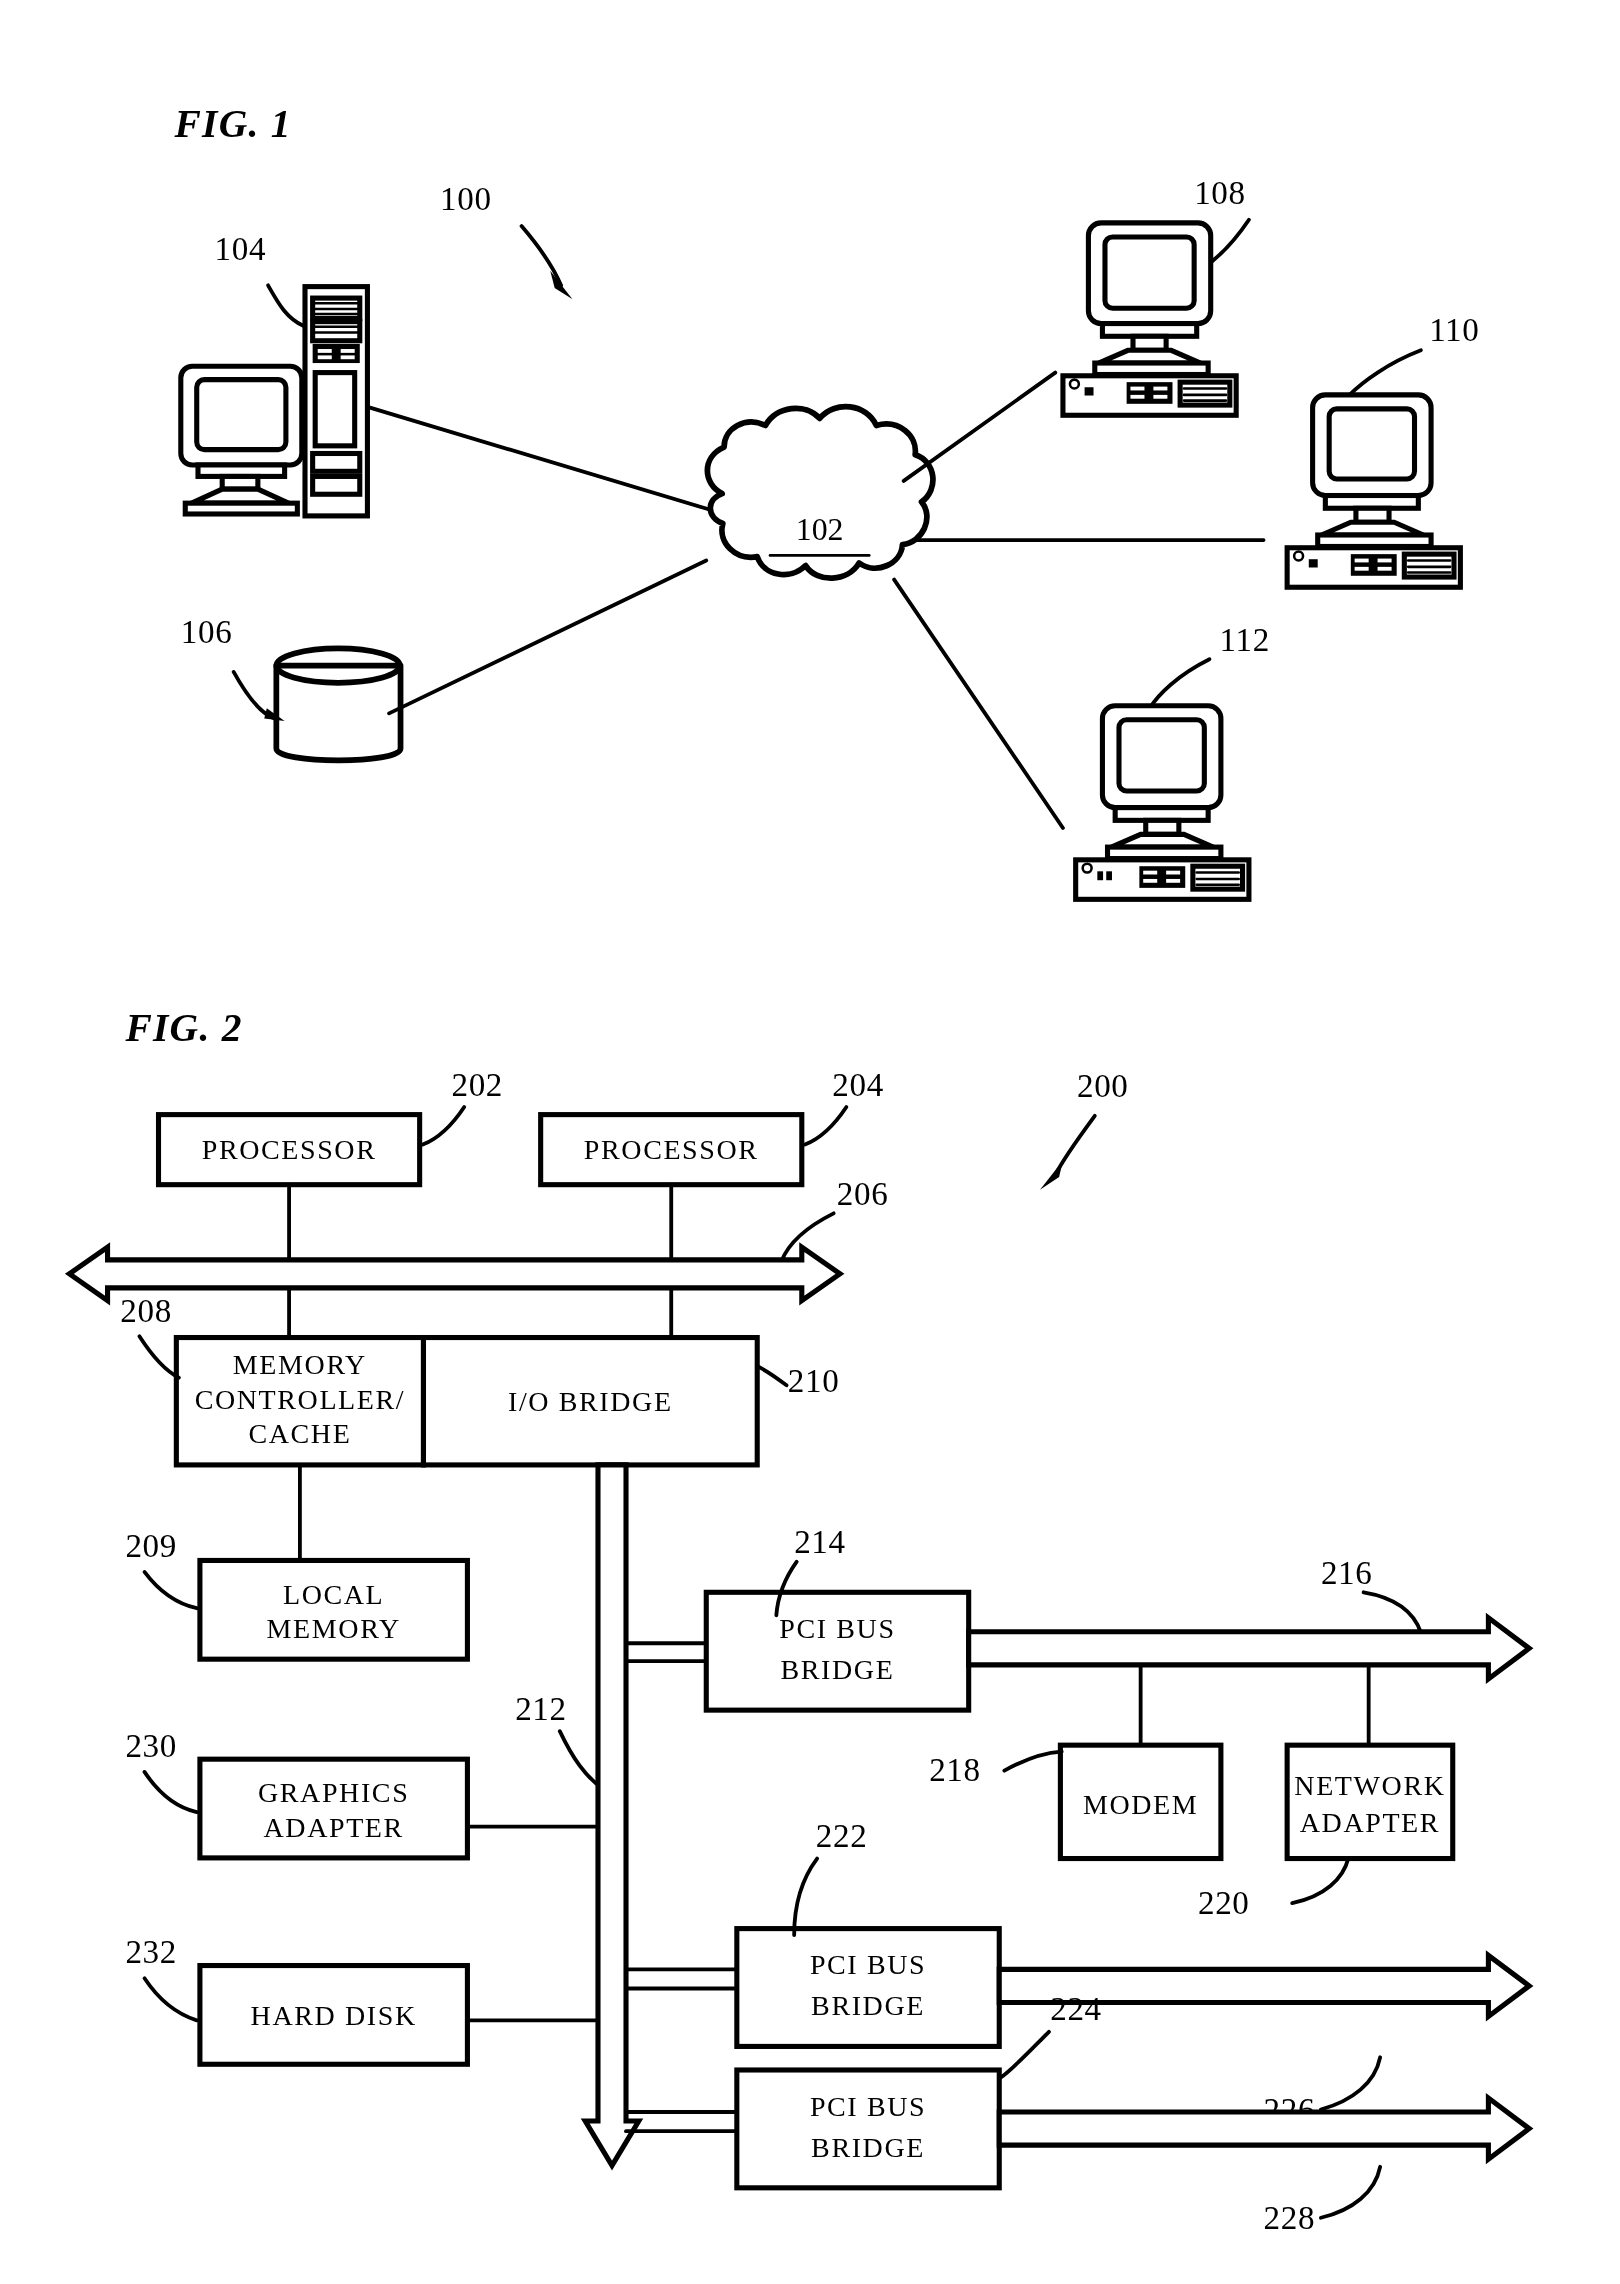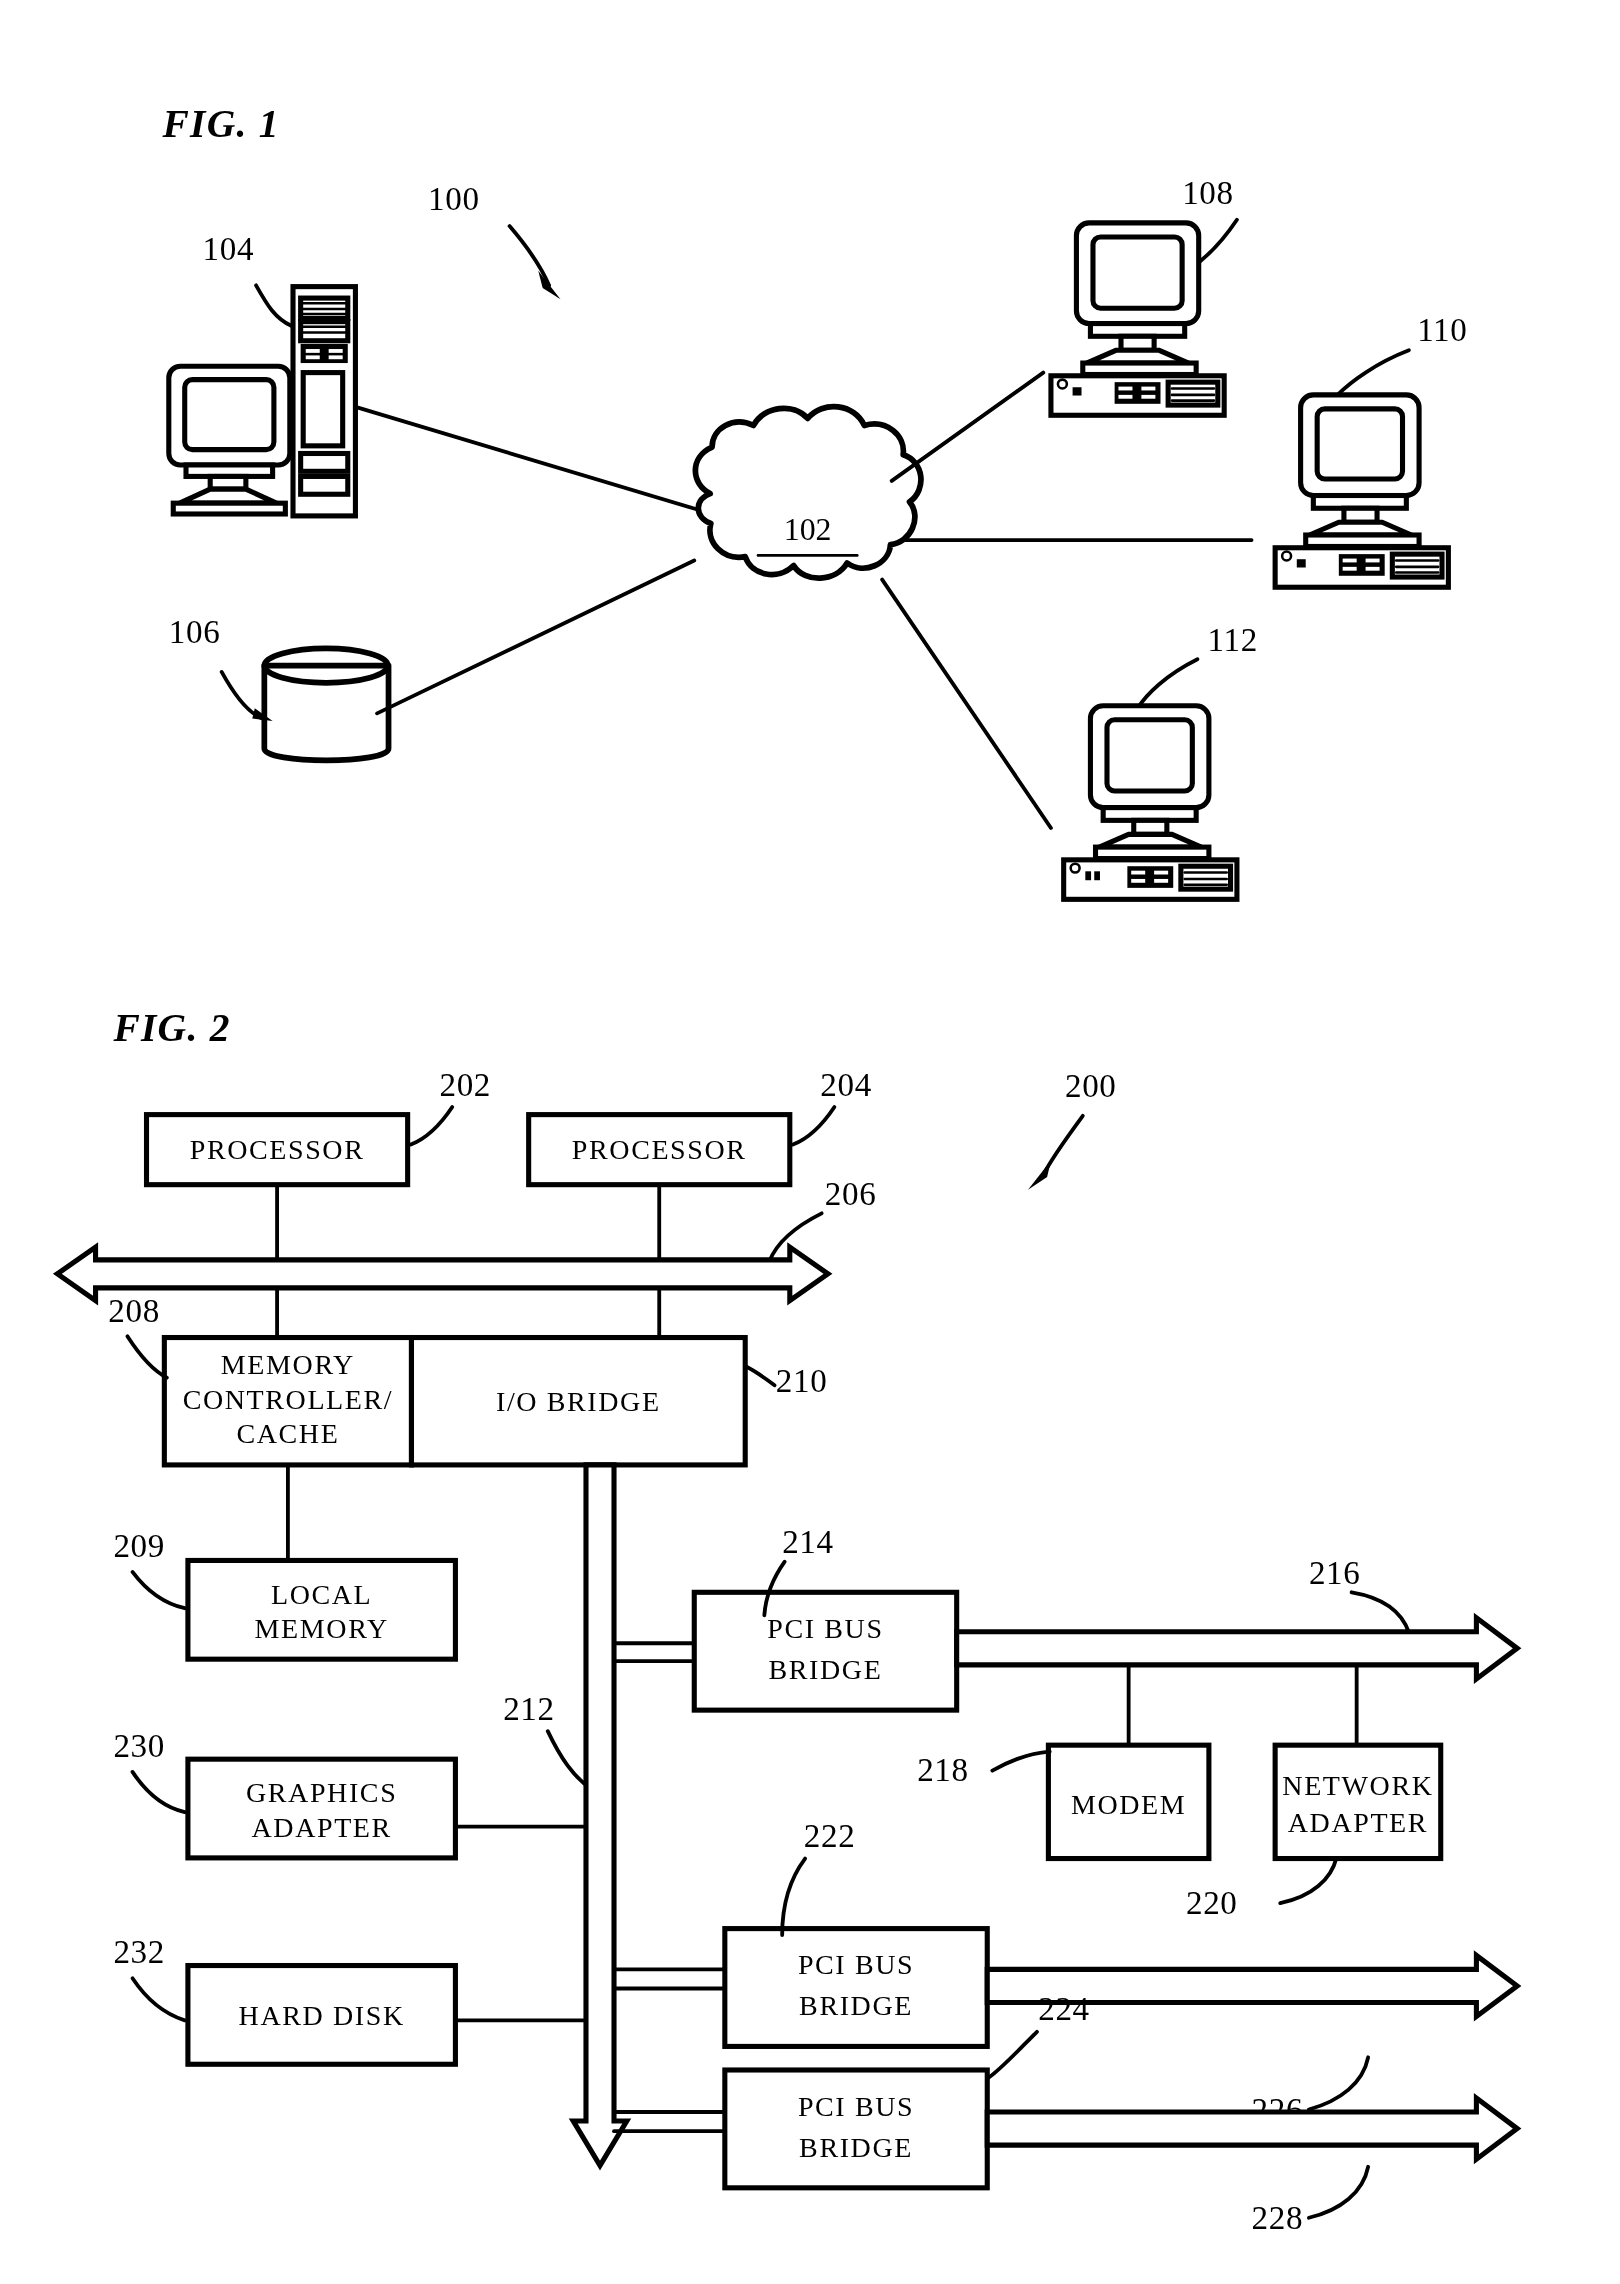--- a/index.html
+++ b/index.html
@@ -10,21 +10,21 @@
   body {
     width: 1621px;
     height: 2284px;
     position: relative;
     font-family: "Liberation Serif", serif;
     color: #000000;
     overflow: hidden;
   }
   #sheet {
     position: absolute;
-    left: 0; top: 0;
+    left: 12px; top: 0;
     width: 1602px;
     height: 2284px;
     border-radius: 32px;
   }
   svg { display: block; }
   .fig-title {
     font-family: "Liberation Serif", serif;
     font-style: italic;
     font-weight: bold;
     font-size: 62px;

